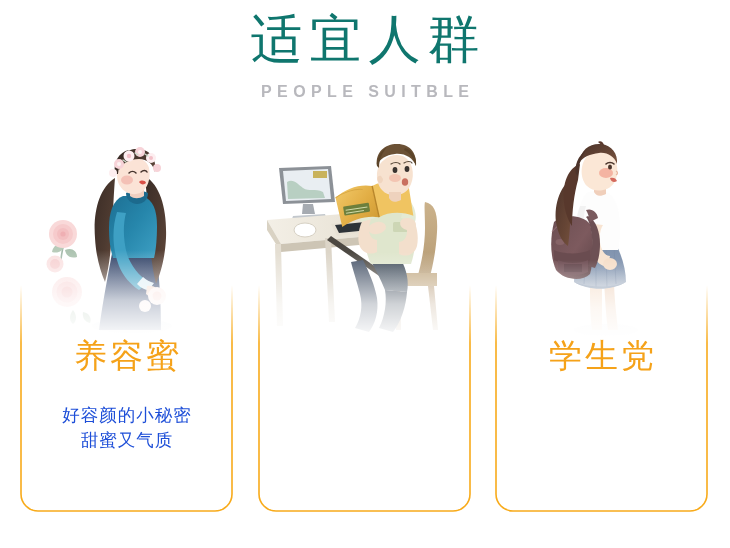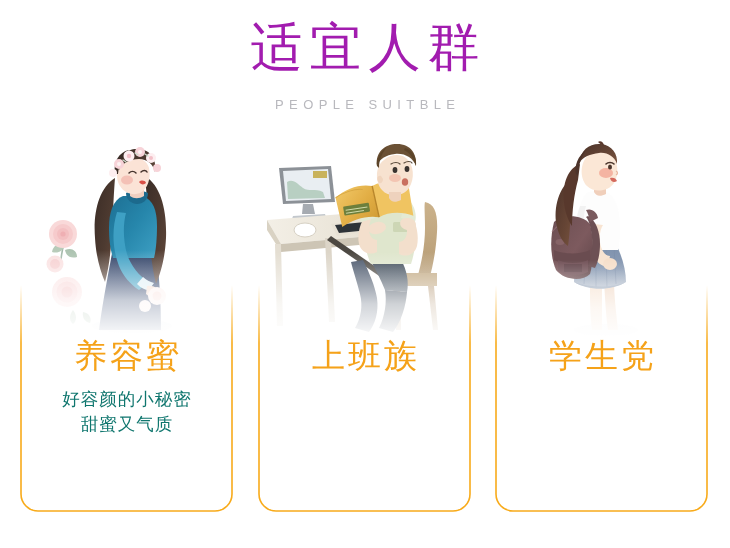--- a/index.html
+++ b/index.html
@@ -16,35 +16,35 @@
   }
 
   
   #header {
     position: absolute;
     top: 0; left: 0;
     width: 730px;
     text-align: center;
   }
   #page-title {
-    margin: 8px;
+    margin: 0;
     padding-top: 13px;
     font-family: "Liberation Serif", "DejaVu Serif", serif;
     font-size: 52px;
     font-weight: normal;
     line-height: 1.05;
-    color: #a21caf;
+    color: #0f766e;
     letter-spacing: 7px;
     text-indent: 7px;
   }
   #page-subtitle {
-    margin: 10px;
+    margin: 4px;
     padding-top: 11px;
-    font-size: 13px;
-    font-weight: normal;
+    font-size: 16px;
+    font-weight: bold;
     color: #b8b8bd;
     letter-spacing: 5.4px;
     text-indent: 5.4px;
   }
 
   
   #cards-row {
     position: absolute;
     top: 0; left: 0;
     width: 634px;
@@ -92,27 +92,27 @@
     margin: 0;
     font-family: "Liberation Serif", "DejaVu Serif", serif;
     font-size: 33px;
     font-weight: normal;
     line-height: 1.1;
     color: #f5a219;
     letter-spacing: 3px;
     text-indent: 3px;
   }
   .card-desc {
-    margin: 0;
+    margin: 16px;
     padding-top: 13px;
     font-family: "Liberation Serif", "DejaVu Serif", serif;
     font-size: 17.5px;
     font-weight: normal;
     line-height: 1.42;
-    color: #0f766e;
+    color: #1d4ed8;
     letter-spacing: 1px;
     text-indent: 1px;
   }
   .card-desc-line { display: block; }
 </style>
 </head>
 <body>
 
 <div id="header">
   <h1 id="page-title">适宜人群</h1>
@@ -371,21 +371,20 @@
         <path d="M112 26 C111 19 115 11 122 7 C117 13 114 20 114 28 Z" fill="#5c4429"></path>
         <path d="M140 8 C148 10 152 18 151 26 C149 19 145 13 139 10 Z" fill="#5c4429"></path>
 
         <path d="M124 52 L136 52 L136 60 C130 63 126 62 124 58 Z" fill="#eed2bd"></path>
 
         <rect x="0" y="0" width="200" height="200" fill="url(#fade1)"></rect>
       </svg>
     </div>
 
     <div class="card-body">
-      <h2 class="card-heading">上班族</h2>
     </div>
   </div>
 
   <div class="card card-2">
 
     <svg class="card-frame" viewBox="0 0 213 252">
       <defs>
         <linearGradient id="frameFade2" x1="0" y1="0" x2="0" y2="1">
           <stop offset="0" stop-color="#ffffff" stop-opacity="0"></stop>
           <stop offset="0.10" stop-color="#ffffff" stop-opacity="0"></stop>

